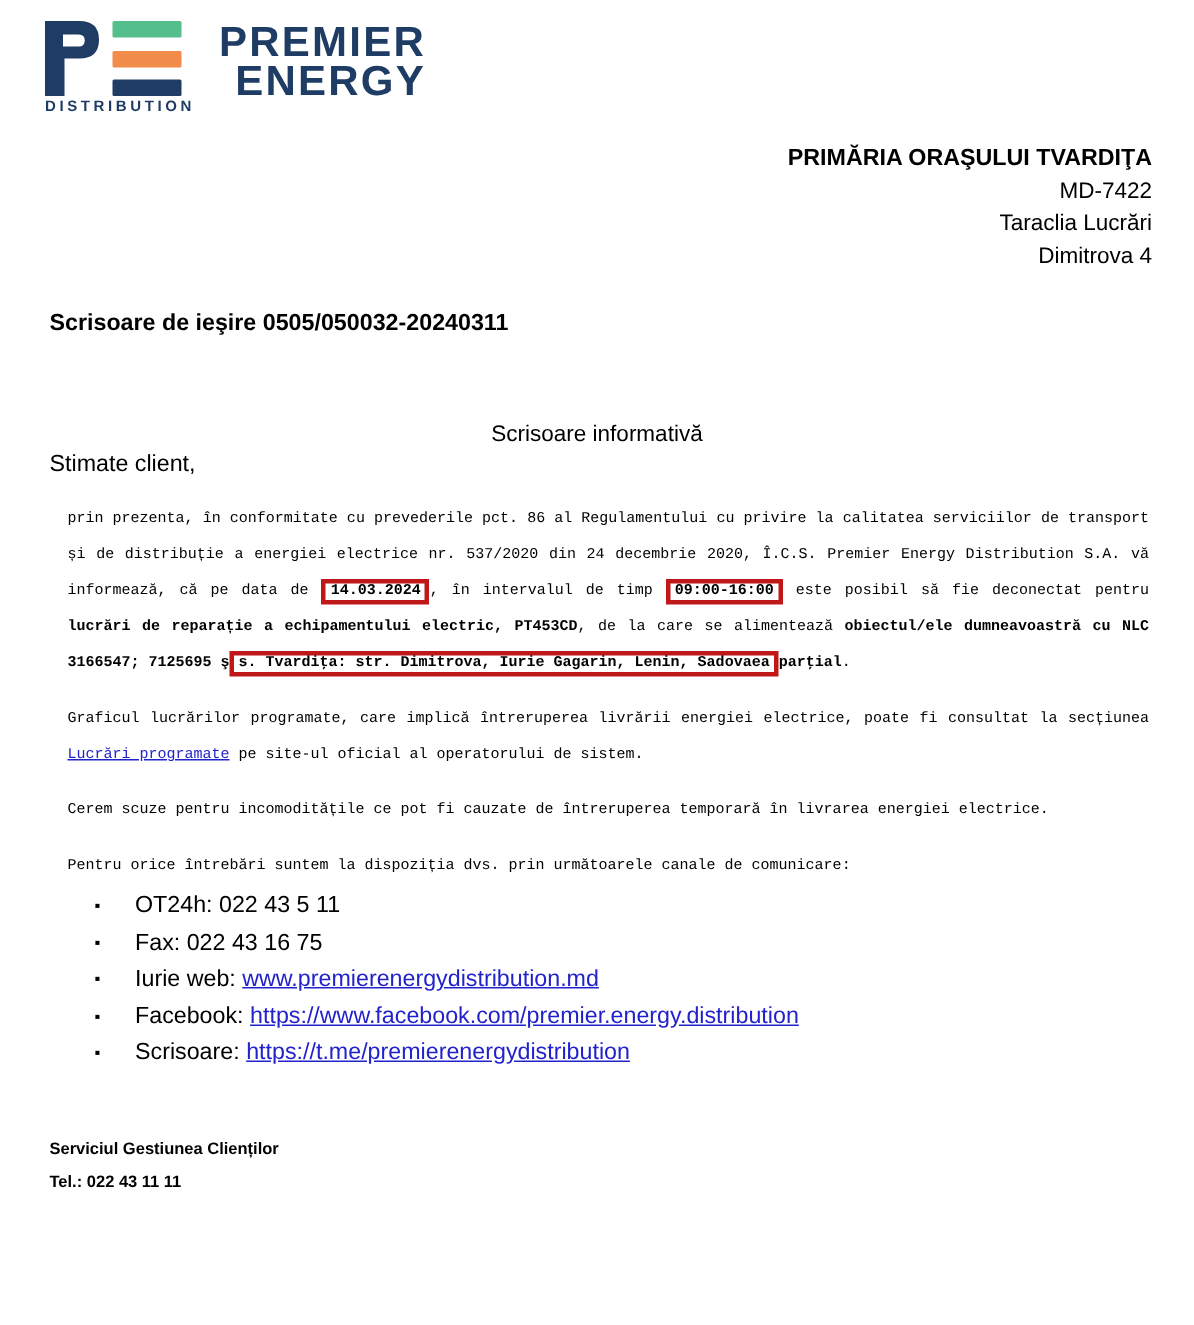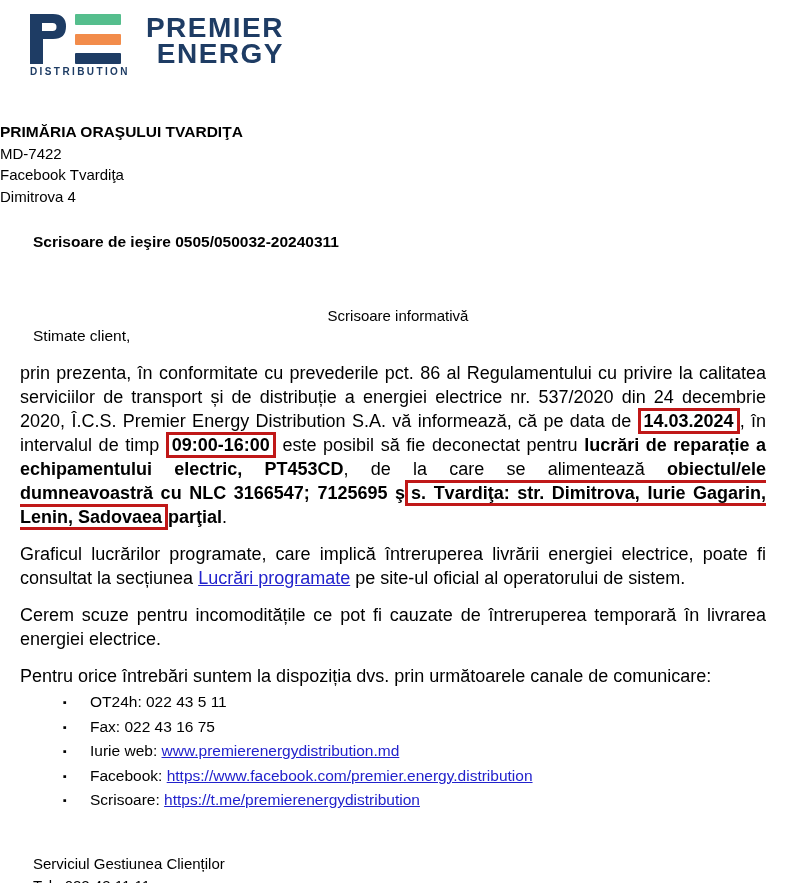--- a/index.html
+++ b/index.html
@@ -21,45 +21,45 @@
   .distribution {
     margin-top:2px; font-size:10px; font-weight:bold;
     letter-spacing:2.4px; color:var(--navy); white-space:nowrap;
   }
   .brand {
     margin-left:16px; margin-top:1px; color:var(--navy);
     font-size:28px; font-weight:800; letter-spacing:1.5px; line-height:26px;text-align:right;
   }
 
   
-  .recipient { margin:44px 28px 0 0; text-align:left; font-size:15px; line-height:21.5px; }
+  .recipient { margin:18px 28px 0 0; text-align:right; font-size:15px; line-height:21.5px; }
   .recipient .name { font-weight:bold; font-size:15.5px; }
 
   
   .reference { margin:26px 0 0 33px; font-size:15.5px; font-weight:bold; }
   .title { margin-top:56px; text-align:center; font-size:15px; }
   .salutation { margin:3px 0 0 33px; font-size:15.5px; }
 
   
-  .para { margin:16px 30px 0 20px; font-size:18px; line-height:24px; text-align:justify; }
+  .para { margin:16px 30px 0 45px; font-size:10px; line-height:24px; text-align:justify;font-family:Liberation Mono, monospace; }
   .para.tight { margin-top:13px; }
   .b { font-weight:bold; }
   .redbox {
     font-weight:bold;
     border:3px solid var(--red);
     padding:0 3px;
   }
   a { color:var(--link); text-decoration:underline; cursor:pointer; }
 
   
   .bullets { margin:2px 30px 0 63px; padding:0; list-style:none; font-size:15.5px; line-height:24.5px; }
   .bullet-glyph { display:inline-block; width:27px; font-size:11px; vertical-align:1px; }
 
   
-  .footer { margin:40px 0 0 33px; font-size:15px; font-weight:normal; line-height:22px; }
+  .footer { margin:40px 0 0 33px; font-size:11px; font-weight:bold; line-height:22px; }
 </style>
 </head>
 <body>
 
 <div class="page">
 
   <div class="logo-row">
     <div>
       <div class="logo-pe">
         <svg class="p-glyph" viewBox="0 0 36 50" aria-hidden="true">
@@ -75,21 +75,21 @@
     </div>
     <div class="brand">
       <div>PREMIER</div>
       <div>ENERGY</div>
     </div>
   </div>
 
   <div class="recipient">
     <div class="name">PRIMĂRIA ORAŞULUI TVARDIŢA</div>
     <div>MD-7422</div>
-    <div>Facebook Tvardiţa</div>
+    <div>Taraclia Lucrări</div>
     <div>Dimitrova 4</div>
   </div>
 
   <div class="reference">Scrisoare de ieşire 0505/050032-20240311</div>
 
   <div class="title">Scrisoare informativă</div>
   <div class="salutation">Stimate client,</div>
 
   <div class="para"><span>prin prezenta, în conformitate cu prevederile pct. 86 al Regulamentului cu privire la calitatea serviciilor de transport și de distribuție a energiei electrice nr. 537/2020 din 24 decembrie 2020, Î.C.S. Premier Energy Distribution S.A. vă informează, că pe data de </span><span class="redbox">14.03.2024</span><span>, în intervalul de timp </span><span class="redbox">09:00-16:00</span><span> este posibil să fie deconectat pentru </span><span class="b">lucrări de reparație a echipamentului electric, PT453CD</span><span>, de la care se alimentează </span><span class="b">obiectul/ele dumneavoastră cu NLC 3166547; 7125695 ş</span><span class="redbox">s. Tvardiţa: str. Dimitrova, Iurie Gagarin, Lenin, Sadovaea</span><span class="b">parţial</span><span>.</span></div>
 

